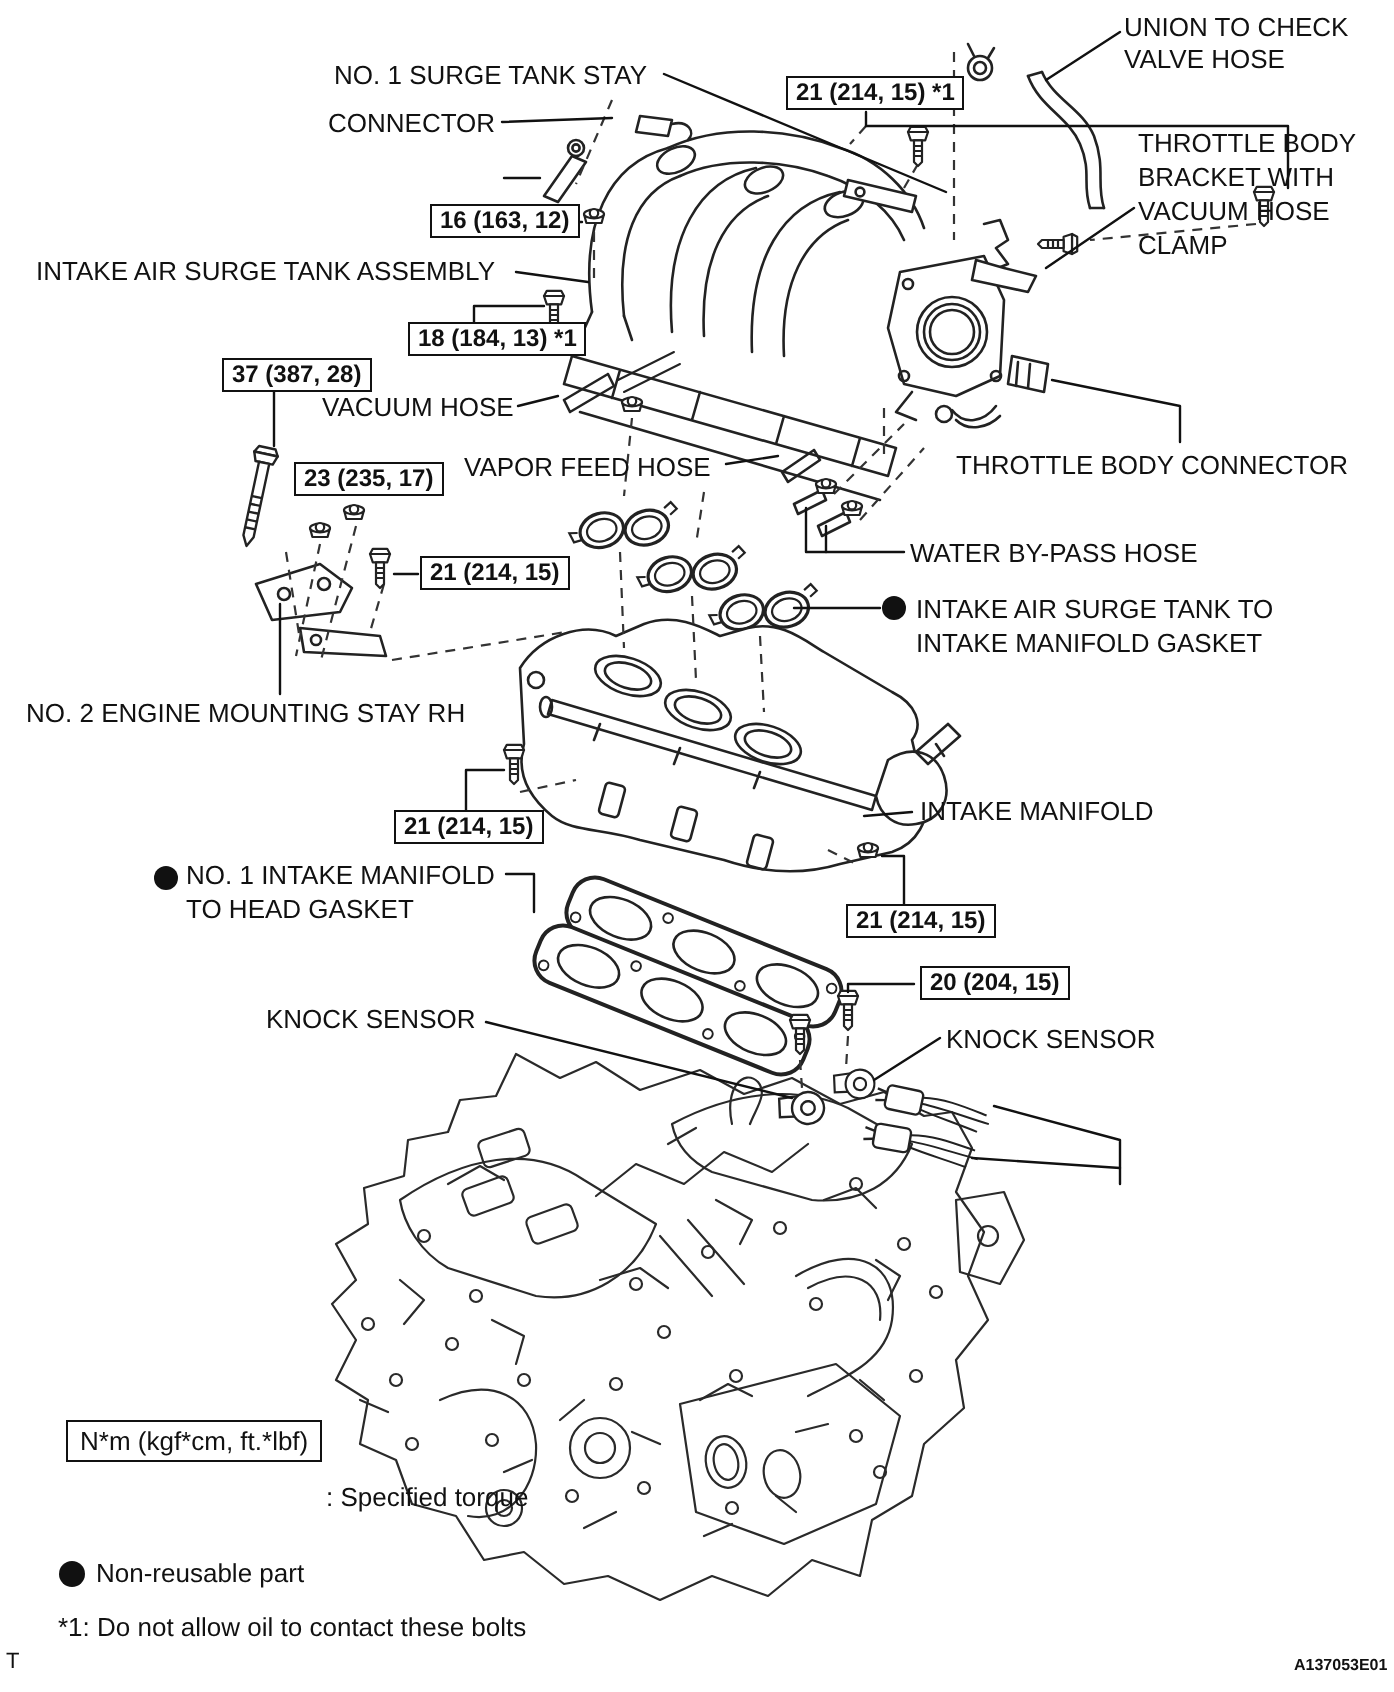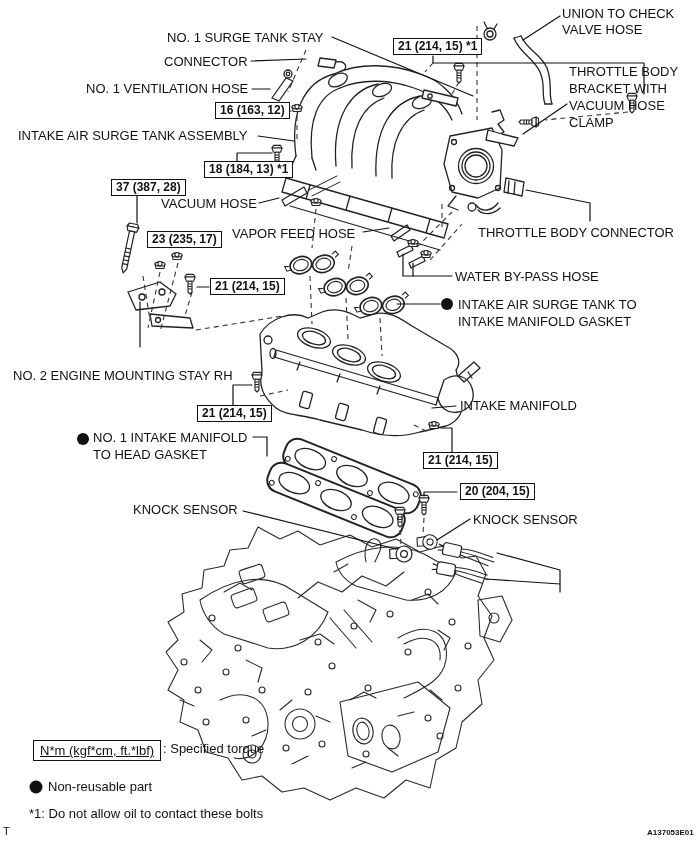--- a/index.html
+++ b/index.html
@@ -322,50 +322,49 @@
     <polyline points="526,190 590,203 590,221"></polyline>
   </g>
 
   <circle cx="447" cy="304" r="6" fill="#111"></circle>
   <circle cx="83" cy="439" r="6" fill="#111"></circle>
   <circle cx="36" cy="787" r="6.5" fill="#111"></circle>
 </svg>
 
   <div class="lbl" style="left:167px;top:30px;">NO. 1 SURGE TANK STAY</div>
   <div class="lbl" style="left:164px;top:54px;">CONNECTOR</div>
-  <div class="lbl" style="left:86px;top:81px;">NO. 1 VENTILATION HOSE</div>
   <div class="lbl" style="left:562px;top:6px;">UNION TO CHECK
 VALVE HOSE</div>
   <div class="lbl" style="left:18px;top:128px;">INTAKE AIR SURGE TANK ASSEMBLY</div>
   <div class="lbl lh17" style="left:569px;top:63px;">THROTTLE BODY
 BRACKET WITH
 VACUUM HOSE
 CLAMP</div>
   <div class="lbl" style="left:161px;top:196px;">VACUUM HOSE</div>
   <div class="lbl" style="left:232px;top:226px;">VAPOR FEED HOSE</div>
   <div class="lbl" style="left:478px;top:225px;">THROTTLE BODY CONNECTOR</div>
   <div class="lbl" style="left:455px;top:269px;">WATER BY-PASS HOSE</div>
   <div class="lbl lh17" style="left:458px;top:296px;">INTAKE AIR SURGE TANK TO
 INTAKE MANIFOLD GASKET</div>
-  <div class="lbl" style="left:13px;top:368px;">NO. 2 ENGINE MOUNTING STAY RH</div>
+  <div class="lbl" style="left:13px;top:349px;">NO. 2 ENGINE MOUNTING STAY RH</div>
   <div class="lbl" style="left:460px;top:398px;">INTAKE MANIFOLD</div>
   <div class="lbl lh17" style="left:93px;top:429px;">NO. 1 INTAKE MANIFOLD
 TO HEAD GASKET</div>
   <div class="lbl" style="left:133px;top:502px;">KNOCK SENSOR</div>
   <div class="lbl" style="left:473px;top:512px;">KNOCK SENSOR</div>
 
   <div class="tq" style="left:393px;top:38px;text-align:center;">21 (214, 15) *1</div>
   <div class="tq" style="left:215px;top:102px;text-align:center;">16 (163, 12)</div>
   <div class="tq" style="left:185px;top:161px;margin-left:19px;">18 (184, 13) *1</div>
   <div class="tq" style="left:111px;top:179px;">37 (387, 28)</div>
   <div class="tq" style="left:147px;top:231px;">23 (235, 17)</div>
   <div class="tq" style="left:210px;top:278px;">21 (214, 15)</div>
   <div class="tq" style="left:197px;top:405px;">21 (214, 15)</div>
   <div class="tq" style="left:423px;top:452px;">21 (214, 15)</div>
   <div class="tq" style="left:460px;top:483px;">20 (204, 15)</div>
 
-  <div class="legend-box" style="left:33px;top:740px;text-decoration:underline;">N*m (kgf*cm, ft.*lbf)</div>
+  <div class="legend-box" style="left:33px;top:710px;">N*m (kgf*cm, ft.*lbf)</div>
   <div class="lbl" style="left:163px;top:741px;">: Specified torque</div>
   <div class="lbl" style="left:48px;top:779px;">Non-reusable part</div>
   <div class="lbl" style="left:29px;top:806px;">*1: Do not allow oil to contact these bolts</div>
   <div class="lbl tiny" style="left:3px;top:823px;">T</div>
   <div class="lbl small" style="left:647px;top:825px;">A137053E01</div>
 </div>
 
 </body></html>

